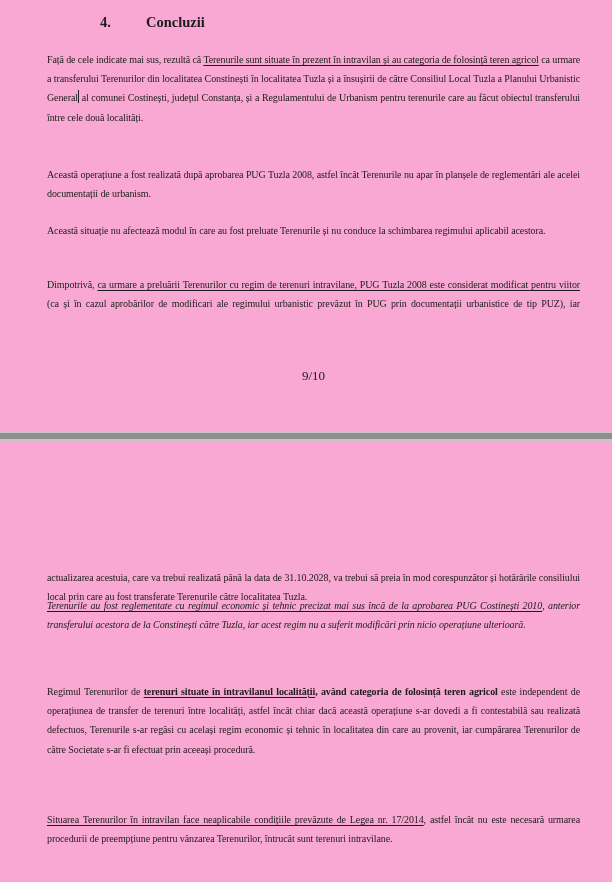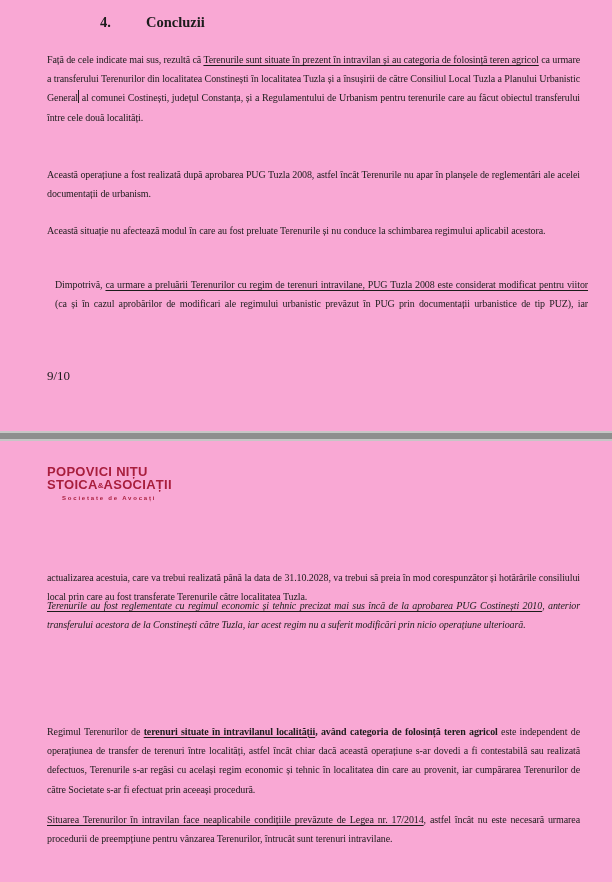--- a/index.html
+++ b/index.html
@@ -29,41 +29,42 @@
   .para {
     position: absolute;
     left: 0;
     width: 533px;
     margin: 0;
     font-size: 10px;
     line-height: 19.2px;
     letter-spacing: -0.1px;
     text-align: justify;
   }
-  .justify-last { text-align-last: justify; margin-left: 8px; }
+  .justify-last { text-align-last: justify; }
   .bold { font-weight: bold; }
   .underline { text-decoration: underline; text-underline-offset: 2px; }
   .caret {
     display: inline-block;
     width: 1px;
     height: 13px;
     background: #222222;
     vertical-align: -2px;
   }
 
   #page1-paras .para:nth-child(1) { top: 50px; }
   #page1-paras .para:nth-child(2) { top: 165px; }
   #page1-paras .para:nth-child(3) { top: 221px; }
   #page1-paras .para:nth-child(4) { top: 275px; }
 
   .page-number {
     position: absolute;
     top: 366px;
     left: 47px;
     width: 533px;
+    text-align: center;
     font-size: 13px;
     line-height: 19px;
   }
 
   
   .page-divider {
     position: absolute;
     top: 431px;
     left: 0;
     width: 612px;
@@ -89,21 +90,21 @@
     margin-top: 3px;
     margin-left: 15px;
     font-size: 6px;
     font-weight: bold;
     letter-spacing: 1.8px;
     line-height: 7px;
   }
 
   #page2-paras .para:nth-child(1) { top: 533px; margin-top: 35px; }
   #page2-paras .para:nth-child(2) { top: 596px; font-style: italic; }
-  #page2-paras .para:nth-child(3) { top: 682px; margin-top: 40px; }
+  #page2-paras .para:nth-child(3) { top: 682px; }
   #page2-paras .para:nth-child(4) { top: 810px; }
 </style>
 </head>
 <body>
 
 <div id="screenshot">
 
   <div class="doc-heading">
     <span class="h-num">4.</span><span>Concluzii</span>
   </div>
@@ -112,27 +113,20 @@
       <p class="para"><span>Față de cele indicate mai sus, rezultă că </span><span class="underline">Terenurile sunt situate în prezent în intravilan și au categoria de folosință teren agricol</span><span> ca urmare a transferului Terenurilor din localitatea Constinești în localitatea Tuzla și a însușirii de către Consiliul Local Tuzla a Planului Urbanistic General</span><span class="caret"></span><span> al comunei Costinești, județul Constanța, și a Regulamentului de Urbanism pentru terenurile care au făcut obiectul transferului între cele două localități.</span></p>
       <p class="para"><span>Această operațiune a fost realizată după aprobarea PUG Tuzla 2008, astfel încât Terenurile nu apar în planșele de reglementări ale acelei documentații de urbanism.</span></p>
       <p class="para"><span>Această situație nu afectează modul în care au fost preluate Terenurile și nu conduce la schimbarea regimului aplicabil acestora.</span></p>
       <p class="para justify-last"><span>Dimpotrivă, </span><span class="underline">ca urmare a preluării Terenurilor cu regim de terenuri intravilane, PUG Tuzla 2008 este considerat modificat pentru viitor</span><span> (ca și în cazul aprobărilor de modificari ale regimului urbanistic prevăzut în PUG prin documentații urbanistice de tip PUZ), iar</span></p>
     </div>
 
   <div class="page-number">9/10</div>
 
   <div class="page-divider"></div>
 
-  <div class="firm-logo" style="color: rgb(168, 30, 61);">
-    <div class="logo-line1" style="color: rgb(168, 30, 61);">POPOVICI NIȚU</div>
-    <div class="logo-line2" style="color: rgb(168, 30, 61);">
-      <span style="color: rgb(168, 30, 61);">STOICA</span><span class="logo-amp" style="color: rgb(168, 30, 61);">&amp;</span><span style="color: rgb(168, 30, 61);">ASOCIAȚII</span>
-    </div>
-    <div class="logo-tagline" style="color: rgb(168, 30, 61);">Societate de Avocați</div>
-  </div>
 
   <div id="page2-paras" class="para-host">
       <p class="para"><span>actualizarea acestuia, care va trebui realizată până la data de 31.10.2028, va trebui să preia în mod corespunzător și hotărârile consiliului local prin care au fost transferate Terenurile către localitatea Tuzla.</span></p>
       <p class="para"><span class="underline">Terenurile au fost reglementate cu regimul economic și tehnic precizat mai sus încă de la aprobarea PUG Costinești 2010</span><span>, anterior transferului acestora de la Constinești către Tuzla, iar acest regim nu a suferit modificări prin nicio operațiune ulterioară.</span></p>
       <p class="para"><span>Regimul Terenurilor de </span><span class="bold underline">terenuri situate în intravilanul localității</span><span class="bold">, având categoria de folosință teren agricol</span><span> este independent de operațiunea de transfer de terenuri între localități, astfel încât chiar dacă această operațiune s-ar dovedi a fi contestabilă sau realizată defectuos, Terenurile s-ar regăsi cu același regim economic și tehnic în localitatea din care au provenit, iar cumpărarea Terenurilor de către Societate s-ar fi efectuat prin aceeași procedură.</span></p>
       <p class="para"><span class="underline">Situarea Terenurilor în intravilan face neaplicabile condițiile prevăzute de Legea nr. 17/2014</span><span>, astfel încât nu este necesară urmarea procedurii de preempțiune pentru vânzarea Terenurilor, întrucât sunt terenuri intravilane.</span></p>
     </div>
 
 </div>
 

